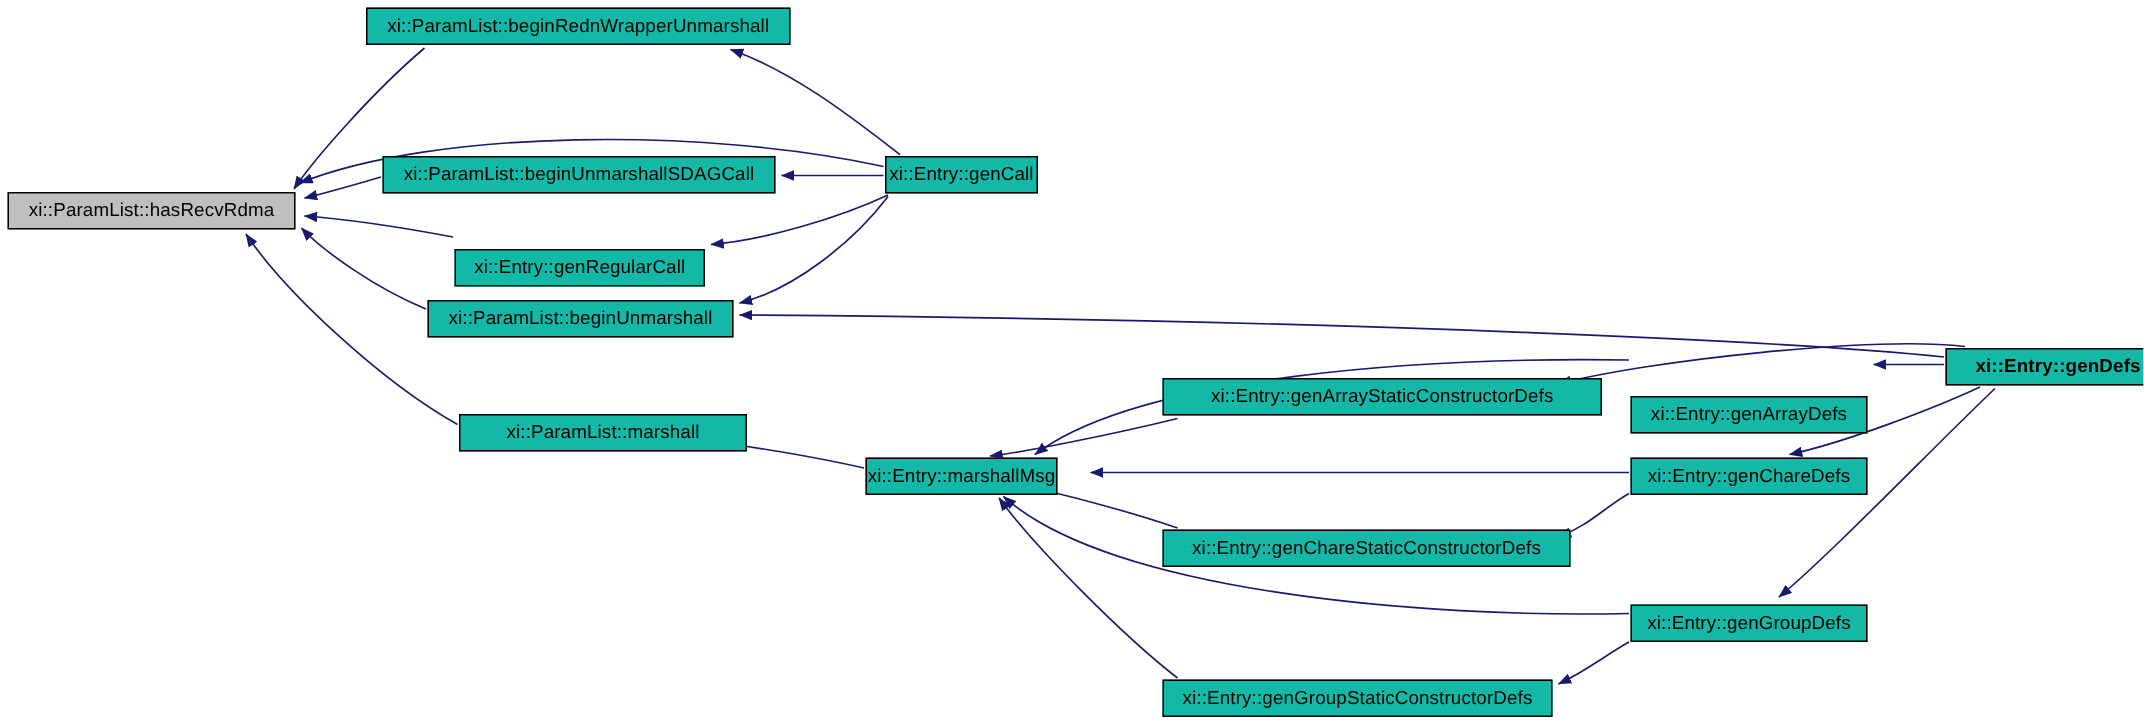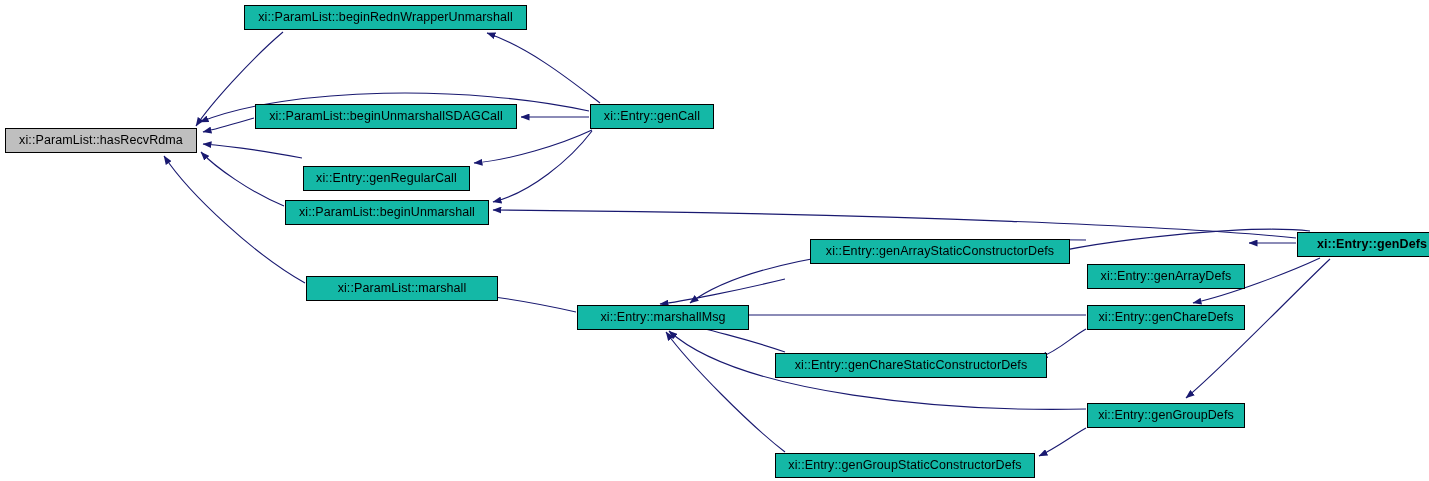--- a/index.html
+++ b/index.html
@@ -79,27 +79,27 @@
         <path d="M 1330 259 C 1290 297, 1220 370, 1186 398" fill="none" stroke="#191970" stroke-width="1.1" marker-end="url(#arrowhead)"></path>
         <path d="M 785 452 C 750 425, 690 365, 666 332" fill="none" stroke="#191970" stroke-width="1.1" marker-end="url(#arrowhead)"></path>
         <path d="M 1086 428 C 1070 437, 1058 447, 1039 456" fill="none" stroke="#191970" stroke-width="1.1" marker-end="url(#arrowhead)"></path>
       </g>
   </svg>
 
   <div id="node-group">
       <div class="graph-node highlight" style="left: 5px; top: 128px; width: 192px;">xi::ParamList::hasRecvRdma</div>
       <div class="graph-node" style="left: 244px; top: 5px; width: 283px;">xi::ParamList::beginRednWrapperUnmarshall</div>
       <div class="graph-node" style="left: 255px; top: 104px; width: 262px;">xi::ParamList::beginUnmarshallSDAGCall</div>
-      <div class="graph-node" style="left: 590px; top: 104px; width: 124px;">xi::Entry::genCall</div>
+      <div class="graph-node" style="left: 590px; top: 104px; width: 102px;">xi::Entry::genCall</div>
       <div class="graph-node" style="left: 303px; top: 152px; width: 167px; margin-top: 14px;">xi::Entry::genRegularCall</div>
       <div class="graph-node" style="left: 285px; top: 200px; width: 204px;">xi::ParamList::beginUnmarshall</div>
       <div class="graph-node" style="left: 1087px; top: 232px; width: 158px; margin-top: 32px;">xi::Entry::genArrayDefs</div>
       <div class="graph-node" style="left: 1297px; top: 232px; width: 150px; font-weight: bold;">xi::Entry::genDefs</div>
-      <div class="graph-node" style="left: 775px; top: 239px; width: 260px; margin-left: 35px;">xi::Entry::genArrayStaticConstructorDefs</div>
+      <div class="graph-node" style="left: 775px; top: 252px; width: 293px;">xi::Entry::genArrayStaticConstructorDefs</div>
       <div class="graph-node" style="left: 306px; top: 276px; width: 192px;">xi::ParamList::marshall</div>
-      <div class="graph-node" style="left: 577px; top: 305px; width: 172px;">xi::Entry::marshallMsg</div>
+      <div class="graph-node" style="left: 577px; top: 305px; width: 128px;">xi::Entry::marshallMsg</div>
       <div class="graph-node" style="left: 1087px; top: 305px; width: 158px;">xi::Entry::genChareDefs</div>
       <div class="graph-node" style="left: 775px; top: 353px; width: 272px;">xi::Entry::genChareStaticConstructorDefs</div>
       <div class="graph-node" style="left: 1087px; top: 403px; width: 158px;">xi::Entry::genGroupDefs</div>
       <div class="graph-node" style="left: 775px; top: 453px; width: 260px;">xi::Entry::genGroupStaticConstructorDefs</div>
     </div>
 
 </div>
 
 </body></html>

